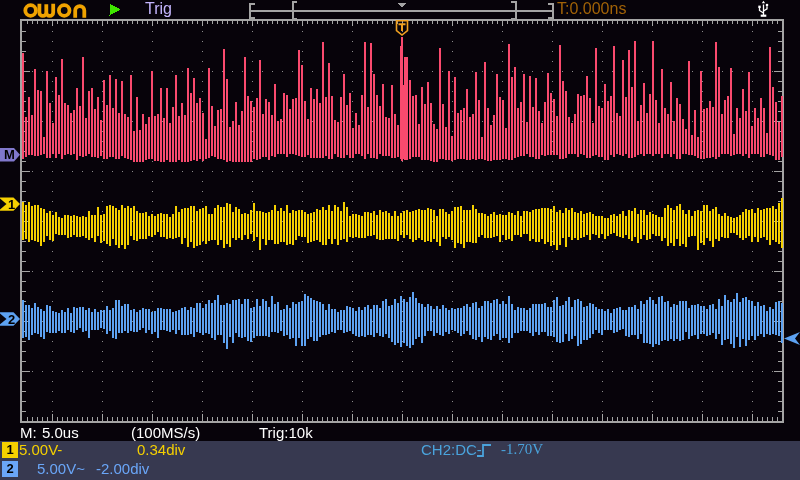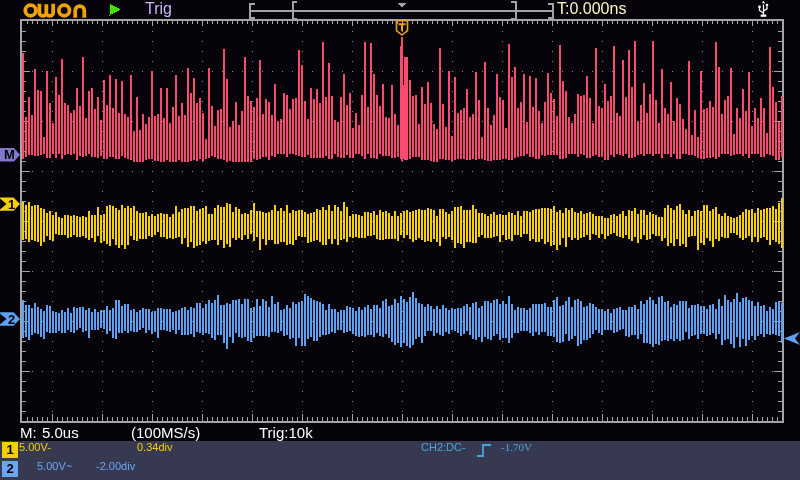--- a/index.html
+++ b/index.html
@@ -1,28 +1,28 @@
 <!DOCTYPE html>
 <html><head>
 <meta charset="utf-8">
 <style>
   html,body{margin:0;padding:0;background:#07030a;width:800px;height:480px;overflow:hidden;}
   *{box-sizing:border-box;font-family:"Liberation Sans", sans-serif;}
   #screen{position:relative;width:800px;height:480px;background:#07030a;}
   #logo{position:absolute;left:23px;top:1px;}
   #trig{position:absolute;left:145px;top:0px;font-size:16px;color:#c4b5fd;}
-  #ttime{position:absolute;left:557px;top:0px;font-size:16px;color:#fef9c3;}
+  #ttime{position:absolute;left:557px;top:0px;font-size:16px;color:#a16207;}
   #row1{position:absolute;left:0;top:424px;width:800px;height:17px;color:#fff;font-size:15px;}
   #row1 span{position:absolute;top:0px;}
   #slate{position:absolute;left:0;top:441px;width:800px;height:39px;background:#373950;}
   .badge{position:absolute;left:2px;width:16px;height:16px;font-size:13px;font-weight:bold;color:#000;text-align:center;line-height:16px;}
   .yel{color:#f5d000;}
   .blu{color:#6aa6f8;}
   .cyn{color:#4aa3dc;}
-  #slate span{position:absolute;font-size:11px;}
+  #slate span{position:absolute;font-size:15px;}
 </style>
 </head>
 <body>
 <div id="screen">
 
   <svg width="800" height="480" viewBox="0 0 800 480" style="position:absolute;left:0;top:0" shape-rendering="crispEdges">
 
     <path d="M32 71h1M42 71h1M52 71h1M62 71h1M72 71h1M82 71h1M92 71h1M102 71h1M112 71h1M122 71h1M132 71h1M142 71h1M152 71h1M162 71h1M172 71h1M182 71h1M192 71h1M202 71h1M212 71h1M222 71h1M232 71h1M242 71h1M252 71h1M262 71h1M272 71h1M282 71h1M292 71h1M302 71h1M312 71h1M322 71h1M332 71h1M342 71h1M352 71h1M362 71h1M372 71h1M382 71h1M392 71h1M402 71h1M412 71h1M422 71h1M432 71h1M442 71h1M452 71h1M462 71h1M472 71h1M482 71h1M492 71h1M502 71h1M512 71h1M522 71h1M532 71h1M542 71h1M552 71h1M562 71h1M572 71h1M582 71h1M592 71h1M602 71h1M612 71h1M622 71h1M632 71h1M642 71h1M652 71h1M662 71h1M672 71h1M682 71h1M692 71h1M702 71h1M712 71h1M722 71h1M732 71h1M742 71h1M752 71h1M762 71h1M772 71h1M782 71h1M32 121h1M42 121h1M52 121h1M62 121h1M72 121h1M82 121h1M92 121h1M102 121h1M112 121h1M122 121h1M132 121h1M142 121h1M152 121h1M162 121h1M172 121h1M182 121h1M192 121h1M202 121h1M212 121h1M222 121h1M232 121h1M242 121h1M252 121h1M262 121h1M272 121h1M282 121h1M292 121h1M302 121h1M312 121h1M322 121h1M332 121h1M342 121h1M352 121h1M362 121h1M372 121h1M382 121h1M392 121h1M402 121h1M412 121h1M422 121h1M432 121h1M442 121h1M452 121h1M462 121h1M472 121h1M482 121h1M492 121h1M502 121h1M512 121h1M522 121h1M532 121h1M542 121h1M552 121h1M562 121h1M572 121h1M582 121h1M592 121h1M602 121h1M612 121h1M622 121h1M632 121h1M642 121h1M652 121h1M662 121h1M672 121h1M682 121h1M692 121h1M702 121h1M712 121h1M722 121h1M732 121h1M742 121h1M752 121h1M762 121h1M772 121h1M782 121h1M32 171h1M42 171h1M52 171h1M62 171h1M72 171h1M82 171h1M92 171h1M102 171h1M112 171h1M122 171h1M132 171h1M142 171h1M152 171h1M162 171h1M172 171h1M182 171h1M192 171h1M202 171h1M212 171h1M222 171h1M232 171h1M242 171h1M252 171h1M262 171h1M272 171h1M282 171h1M292 171h1M302 171h1M312 171h1M322 171h1M332 171h1M342 171h1M352 171h1M362 171h1M372 171h1M382 171h1M392 171h1M402 171h1M412 171h1M422 171h1M432 171h1M442 171h1M452 171h1M462 171h1M472 171h1M482 171h1M492 171h1M502 171h1M512 171h1M522 171h1M532 171h1M542 171h1M552 171h1M562 171h1M572 171h1M582 171h1M592 171h1M602 171h1M612 171h1M622 171h1M632 171h1M642 171h1M652 171h1M662 171h1M672 171h1M682 171h1M692 171h1M702 171h1M712 171h1M722 171h1M732 171h1M742 171h1M752 171h1M762 171h1M772 171h1M782 171h1M32 221h1M42 221h1M52 221h1M62 221h1M72 221h1M82 221h1M92 221h1M102 221h1M112 221h1M122 221h1M132 221h1M142 221h1M152 221h1M162 221h1M172 221h1M182 221h1M192 221h1M202 221h1M212 221h1M222 221h1M232 221h1M242 221h1M252 221h1M262 221h1M272 221h1M282 221h1M292 221h1M302 221h1M312 221h1M322 221h1M332 221h1M342 221h1M352 221h1M362 221h1M372 221h1M382 221h1M392 221h1M402 221h1M412 221h1M422 221h1M432 221h1M442 221h1M452 221h1M462 221h1M472 221h1M482 221h1M492 221h1M502 221h1M512 221h1M522 221h1M532 221h1M542 221h1M552 221h1M562 221h1M572 221h1M582 221h1M592 221h1M602 221h1M612 221h1M622 221h1M632 221h1M642 221h1M652 221h1M662 221h1M672 221h1M682 221h1M692 221h1M702 221h1M712 221h1M722 221h1M732 221h1M742 221h1M752 221h1M762 221h1M772 221h1M782 221h1M32 271h1M42 271h1M52 271h1M62 271h1M72 271h1M82 271h1M92 271h1M102 271h1M112 271h1M122 271h1M132 271h1M142 271h1M152 271h1M162 271h1M172 271h1M182 271h1M192 271h1M202 271h1M212 271h1M222 271h1M232 271h1M242 271h1M252 271h1M262 271h1M272 271h1M282 271h1M292 271h1M302 271h1M312 271h1M322 271h1M332 271h1M342 271h1M352 271h1M362 271h1M372 271h1M382 271h1M392 271h1M402 271h1M412 271h1M422 271h1M432 271h1M442 271h1M452 271h1M462 271h1M472 271h1M482 271h1M492 271h1M502 271h1M512 271h1M522 271h1M532 271h1M542 271h1M552 271h1M562 271h1M572 271h1M582 271h1M592 271h1M602 271h1M612 271h1M622 271h1M632 271h1M642 271h1M652 271h1M662 271h1M672 271h1M682 271h1M692 271h1M702 271h1M712 271h1M722 271h1M732 271h1M742 271h1M752 271h1M762 271h1M772 271h1M782 271h1M32 321h1M42 321h1M52 321h1M62 321h1M72 321h1M82 321h1M92 321h1M102 321h1M112 321h1M122 321h1M132 321h1M142 321h1M152 321h1M162 321h1M172 321h1M182 321h1M192 321h1M202 321h1M212 321h1M222 321h1M232 321h1M242 321h1M252 321h1M262 321h1M272 321h1M282 321h1M292 321h1M302 321h1M312 321h1M322 321h1M332 321h1M342 321h1M352 321h1M362 321h1M372 321h1M382 321h1M392 321h1M402 321h1M412 321h1M422 321h1M432 321h1M442 321h1M452 321h1M462 321h1M472 321h1M482 321h1M492 321h1M502 321h1M512 321h1M522 321h1M532 321h1M542 321h1M552 321h1M562 321h1M572 321h1M582 321h1M592 321h1M602 321h1M612 321h1M622 321h1M632 321h1M642 321h1M652 321h1M662 321h1M672 321h1M682 321h1M692 321h1M702 321h1M712 321h1M722 321h1M732 321h1M742 321h1M752 321h1M762 321h1M772 321h1M782 321h1M32 371h1M42 371h1M52 371h1M62 371h1M72 371h1M82 371h1M92 371h1M102 371h1M112 371h1M122 371h1M132 371h1M142 371h1M152 371h1M162 371h1M172 371h1M182 371h1M192 371h1M202 371h1M212 371h1M222 371h1M232 371h1M242 371h1M252 371h1M262 371h1M272 371h1M282 371h1M292 371h1M302 371h1M312 371h1M322 371h1M332 371h1M342 371h1M352 371h1M362 371h1M372 371h1M382 371h1M392 371h1M402 371h1M412 371h1M422 371h1M432 371h1M442 371h1M452 371h1M462 371h1M472 371h1M482 371h1M492 371h1M502 371h1M512 371h1M522 371h1M532 371h1M542 371h1M552 371h1M562 371h1M572 371h1M582 371h1M592 371h1M602 371h1M612 371h1M622 371h1M632 371h1M642 371h1M652 371h1M662 371h1M672 371h1M682 371h1M692 371h1M702 371h1M712 371h1M722 371h1M732 371h1M742 371h1M752 371h1M762 371h1M772 371h1M782 371h1M52 31h1M52 41h1M52 51h1M52 61h1M52 81h1M52 91h1M52 101h1M52 111h1M52 131h1M52 141h1M52 151h1M52 161h1M52 181h1M52 191h1M52 201h1M52 211h1M52 231h1M52 241h1M52 251h1M52 261h1M52 281h1M52 291h1M52 301h1M52 311h1M52 331h1M52 341h1M52 351h1M52 361h1M52 381h1M52 391h1M52 401h1M52 411h1M102 31h1M102 41h1M102 51h1M102 61h1M102 81h1M102 91h1M102 101h1M102 111h1M102 131h1M102 141h1M102 151h1M102 161h1M102 181h1M102 191h1M102 201h1M102 211h1M102 231h1M102 241h1M102 251h1M102 261h1M102 281h1M102 291h1M102 301h1M102 311h1M102 331h1M102 341h1M102 351h1M102 361h1M102 381h1M102 391h1M102 401h1M102 411h1M152 31h1M152 41h1M152 51h1M152 61h1M152 81h1M152 91h1M152 101h1M152 111h1M152 131h1M152 141h1M152 151h1M152 161h1M152 181h1M152 191h1M152 201h1M152 211h1M152 231h1M152 241h1M152 251h1M152 261h1M152 281h1M152 291h1M152 301h1M152 311h1M152 331h1M152 341h1M152 351h1M152 361h1M152 381h1M152 391h1M152 401h1M152 411h1M202 31h1M202 41h1M202 51h1M202 61h1M202 81h1M202 91h1M202 101h1M202 111h1M202 131h1M202 141h1M202 151h1M202 161h1M202 181h1M202 191h1M202 201h1M202 211h1M202 231h1M202 241h1M202 251h1M202 261h1M202 281h1M202 291h1M202 301h1M202 311h1M202 331h1M202 341h1M202 351h1M202 361h1M202 381h1M202 391h1M202 401h1M202 411h1M252 31h1M252 41h1M252 51h1M252 61h1M252 81h1M252 91h1M252 101h1M252 111h1M252 131h1M252 141h1M252 151h1M252 161h1M252 181h1M252 191h1M252 201h1M252 211h1M252 231h1M252 241h1M252 251h1M252 261h1M252 281h1M252 291h1M252 301h1M252 311h1M252 331h1M252 341h1M252 351h1M252 361h1M252 381h1M252 391h1M252 401h1M252 411h1M302 31h1M302 41h1M302 51h1M302 61h1M302 81h1M302 91h1M302 101h1M302 111h1M302 131h1M302 141h1M302 151h1M302 161h1M302 181h1M302 191h1M302 201h1M302 211h1M302 231h1M302 241h1M302 251h1M302 261h1M302 281h1M302 291h1M302 301h1M302 311h1M302 331h1M302 341h1M302 351h1M302 361h1M302 381h1M302 391h1M302 401h1M302 411h1M352 31h1M352 41h1M352 51h1M352 61h1M352 81h1M352 91h1M352 101h1M352 111h1M352 131h1M352 141h1M352 151h1M352 161h1M352 181h1M352 191h1M352 201h1M352 211h1M352 231h1M352 241h1M352 251h1M352 261h1M352 281h1M352 291h1M352 301h1M352 311h1M352 331h1M352 341h1M352 351h1M352 361h1M352 381h1M352 391h1M352 401h1M352 411h1M402 31h1M402 41h1M402 51h1M402 61h1M402 81h1M402 91h1M402 101h1M402 111h1M402 131h1M402 141h1M402 151h1M402 161h1M402 181h1M402 191h1M402 201h1M402 211h1M402 231h1M402 241h1M402 251h1M402 261h1M402 281h1M402 291h1M402 301h1M402 311h1M402 331h1M402 341h1M402 351h1M402 361h1M402 381h1M402 391h1M402 401h1M402 411h1M452 31h1M452 41h1M452 51h1M452 61h1M452 81h1M452 91h1M452 101h1M452 111h1M452 131h1M452 141h1M452 151h1M452 161h1M452 181h1M452 191h1M452 201h1M452 211h1M452 231h1M452 241h1M452 251h1M452 261h1M452 281h1M452 291h1M452 301h1M452 311h1M452 331h1M452 341h1M452 351h1M452 361h1M452 381h1M452 391h1M452 401h1M452 411h1M502 31h1M502 41h1M502 51h1M502 61h1M502 81h1M502 91h1M502 101h1M502 111h1M502 131h1M502 141h1M502 151h1M502 161h1M502 181h1M502 191h1M502 201h1M502 211h1M502 231h1M502 241h1M502 251h1M502 261h1M502 281h1M502 291h1M502 301h1M502 311h1M502 331h1M502 341h1M502 351h1M502 361h1M502 381h1M502 391h1M502 401h1M502 411h1M552 31h1M552 41h1M552 51h1M552 61h1M552 81h1M552 91h1M552 101h1M552 111h1M552 131h1M552 141h1M552 151h1M552 161h1M552 181h1M552 191h1M552 201h1M552 211h1M552 231h1M552 241h1M552 251h1M552 261h1M552 281h1M552 291h1M552 301h1M552 311h1M552 331h1M552 341h1M552 351h1M552 361h1M552 381h1M552 391h1M552 401h1M552 411h1M602 31h1M602 41h1M602 51h1M602 61h1M602 81h1M602 91h1M602 101h1M602 111h1M602 131h1M602 141h1M602 151h1M602 161h1M602 181h1M602 191h1M602 201h1M602 211h1M602 231h1M602 241h1M602 251h1M602 261h1M602 281h1M602 291h1M602 301h1M602 311h1M602 331h1M602 341h1M602 351h1M602 361h1M602 381h1M602 391h1M602 401h1M602 411h1M652 31h1M652 41h1M652 51h1M652 61h1M652 81h1M652 91h1M652 101h1M652 111h1M652 131h1M652 141h1M652 151h1M652 161h1M652 181h1M652 191h1M652 201h1M652 211h1M652 231h1M652 241h1M652 251h1M652 261h1M652 281h1M652 291h1M652 301h1M652 311h1M652 331h1M652 341h1M652 351h1M652 361h1M652 381h1M652 391h1M652 401h1M652 411h1M702 31h1M702 41h1M702 51h1M702 61h1M702 81h1M702 91h1M702 101h1M702 111h1M702 131h1M702 141h1M702 151h1M702 161h1M702 181h1M702 191h1M702 201h1M702 211h1M702 231h1M702 241h1M702 251h1M702 261h1M702 281h1M702 291h1M702 301h1M702 311h1M702 331h1M702 341h1M702 351h1M702 361h1M702 381h1M702 391h1M702 401h1M702 411h1M752 31h1M752 41h1M752 51h1M752 61h1M752 81h1M752 91h1M752 101h1M752 111h1M752 131h1M752 141h1M752 151h1M752 161h1M752 181h1M752 191h1M752 201h1M752 211h1M752 231h1M752 241h1M752 251h1M752 261h1M752 281h1M752 291h1M752 301h1M752 311h1M752 331h1M752 341h1M752 351h1M752 361h1M752 381h1M752 391h1M752 401h1M752 411h1" stroke="#8a8a8a" stroke-width="1" fill="none"></path>
 
     <rect x="20" y="19" width="764" height="2" fill="#a4a4a4"></rect>

